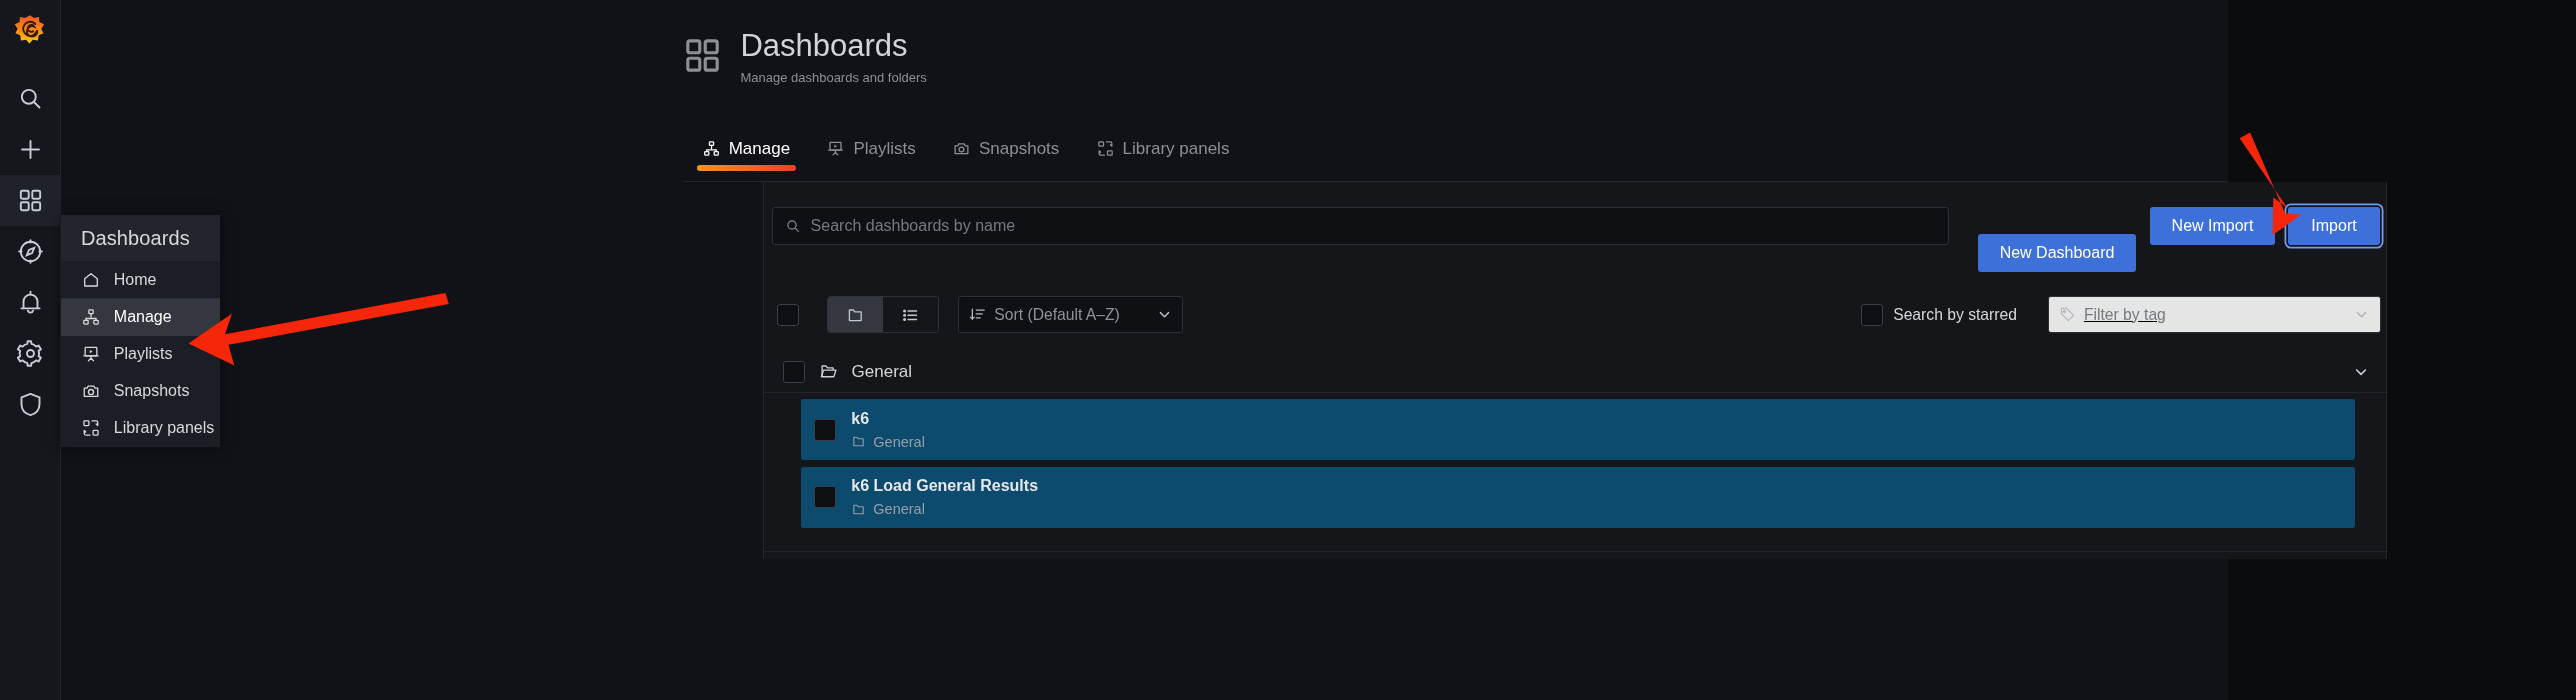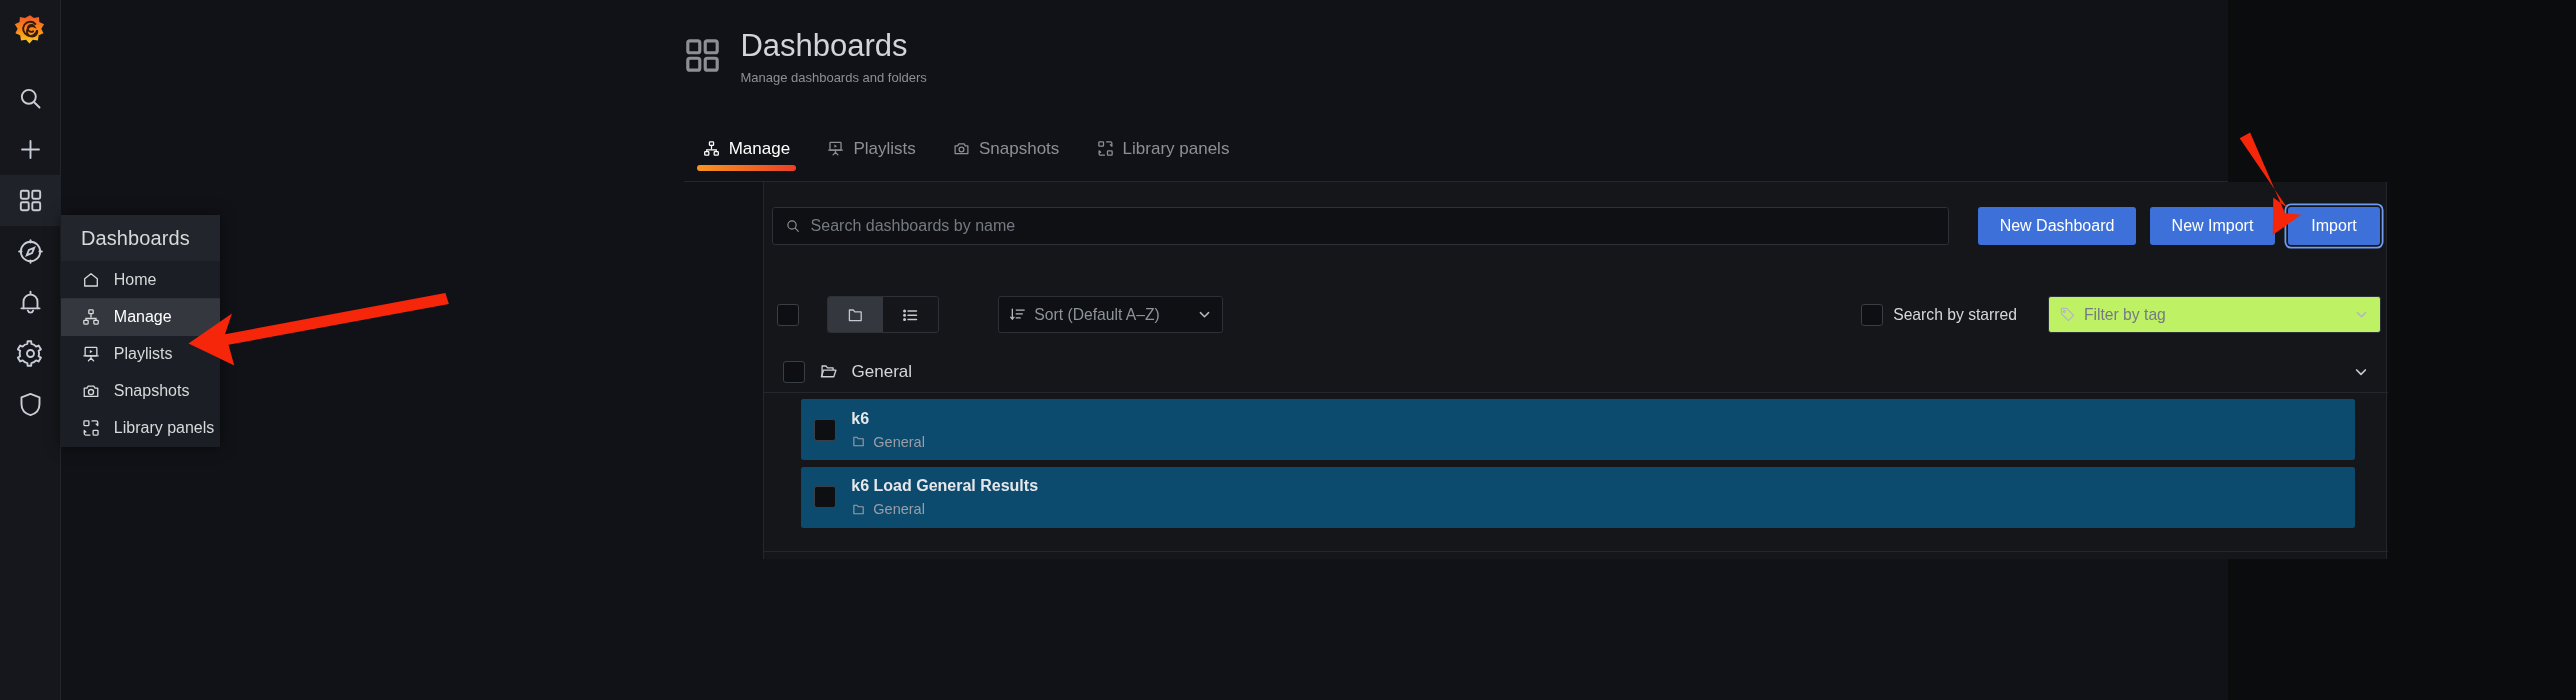--- a/index.html
+++ b/index.html
@@ -105,21 +105,21 @@
   }
   #search-input::placeholder { color: #757a82; }
 
   .btn-primary {
     position: absolute; top: 0; height: 38px;
     background: #3d71d9; color: #ffffff; border: none; border-radius: 2.9px;
     font-size: 16px; font-family: "Liberation Sans", sans-serif;
     font-weight: 500; cursor: pointer; padding: 0 15px;
     display: flex; align-items: center; justify-content: center;
   }
-  #btn-new-dashboard { left: 1214px; width: 158px; }
+  #btn-new-dashboard { left: 1214px; width: 158px; margin-top: 27px; }
   #btn-new-folder    { left: 1386px; width: 125px; }
   #btn-import        { left: 1524px; width: 92px; }
   #btn-import.focused { box-shadow: 0 0 0 1.7px #141619, 0 0 0 3.5px #6f9bf0; }
 
   
   #filter-row { position: absolute; left: 0; top: 114px; width: 1624px; height: 37px; }
   .cbx {
     width: 22px; height: 22px; background: #0d0f12;
     border: 0.6px solid #3a3f46; border-radius: 2.9px; cursor: pointer; flex: none;
   }
@@ -129,38 +129,38 @@
     position: absolute; left: 63px; top: 0; width: 112px; height: 37px;
     border: 0.6px solid #2c3137; border-radius: 2.9px; display: flex; overflow: hidden;
   }
   .vt-btn { width: 56px; height: 36px; display:flex; align-items:center; justify-content:center; cursor:pointer; color:#c4c8cf; }
   .vt-btn.active { background: #34373d; }
   .vt-btn svg { width: 18.6px; height: 18.6px; display:block; }
 
   #sort-select {
     position: absolute; left: 194px; top: 0; width: 225px; height: 37px;
     background: #0e1013; border: 0.6px solid #2c3137; border-radius: 2.9px;
-    display: flex; align-items: center; gap: 7.5px; padding: 0 10.4px; cursor: pointer; margin-left: 40px;
+    display: flex; align-items: center; gap: 7.5px; padding: 0 10.4px; cursor: pointer;
   }
   #sort-select .ss-icon { width: 17.4px; height: 17.4px; color: #b3b7be; flex:none; }
   #sort-select .ss-icon svg { width: 17.4px; height: 17.4px; display:block; }
   #sort-select .ss-label { flex: 1; font-size: 15.7px; color: #8e939b; }
   .chev { width: 15px; height: 15px; color: #b3b7be; flex:none; }
   .chev svg { width: 15px; height: 15px; display:block; }
 
   #starred-group {
     position: absolute; right: 371px; top: 7.5px;
     display: flex; align-items: center; gap: 10px; cursor: pointer;
   }
   #starred-group .sg-label { font-size: 15.7px; color: #d6d8dc; font-weight: 500; }
 
   #tag-select {
     position: absolute; right: 7.5px; top: 0; width: 333px; height: 37px;
-    background: #bef264; border: 0.6px solid #2c3137; border-radius: 2.9px;
-    display: flex; align-items: center; gap: 8px; padding: 0 10.4px; cursor: pointer;
+    background: #e5e5e5; border: 0.6px solid #2c3137; border-radius: 2.9px;
+    display: flex; align-items: center; gap: 8px; padding: 0 10.4px; cursor: pointer; text-decoration: underline;
   }
   #tag-select .tg-icon { width: 17px; height: 17px; color: #b3b7be; flex:none; }
   #tag-select .tg-icon svg { width: 17px; height: 17px; display:block; }
   #tag-select .tg-label { flex: 1; font-size: 15.7px; color: #757a82; }
 
   
   #results { position: absolute; left: 0; top: 169px; width: 1624px; }
 
   .folder-row {
     position: relative; height: 42px; display: flex; align-items: center;

